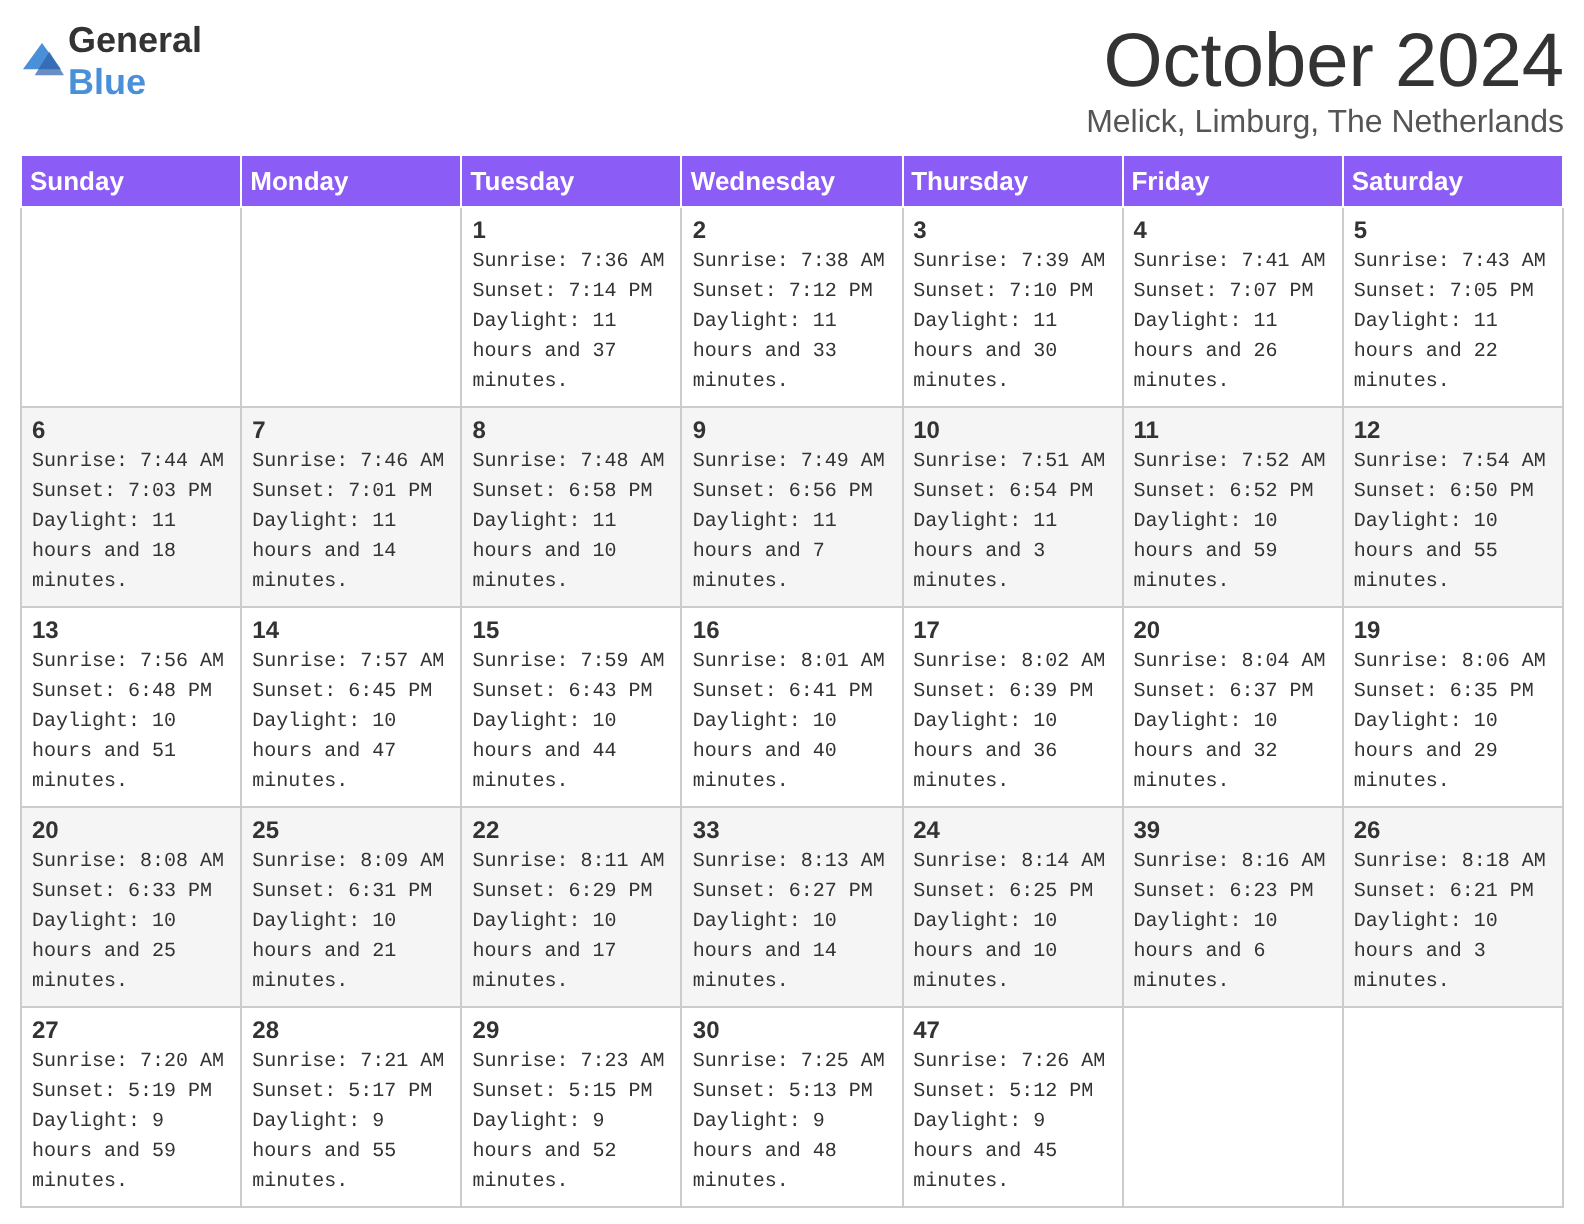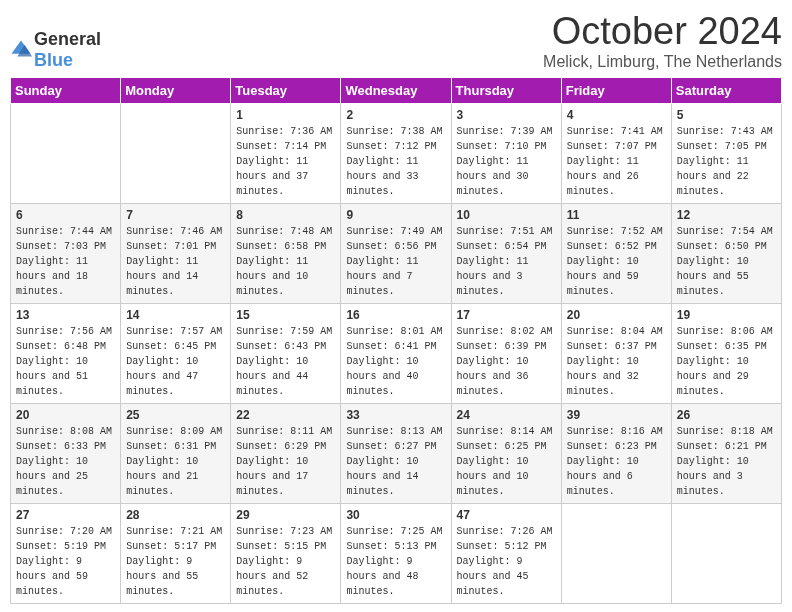--- a/index.html
+++ b/index.html
@@ -6,21 +6,21 @@
     body {
       font-family: Arial, sans-serif;
       background: #fff;
       width: 792px;
       min-height: 612px;
       padding: 10px;
     }
     .header {
       display: flex;
       justify-content: space-between;
-      align-items: flex-end;
+      align-items: flex-start;
       margin-bottom: 6px;
     }
     .logo {
       display: flex;
       align-items: center;
       gap: 2px;
     }
     .logo-text-general {
       font-size: 18px;
       font-weight: bold;
@@ -46,21 +46,21 @@
     .location-title {
       font-size: 16px;
       color: #555;
     }
     table {
       width: 100%;
       border-collapse: collapse;
       table-layout: fixed;
     }
     thead tr th {
-      background-color: #a21caf;
+      background-color: #8b5cf6;
       color: #fff;
       font-size: 13px;
       font-weight: bold;
       padding: 5px 4px;
       text-align: left;
       border: 1px solid #fff;
     }
     tbody tr td {
       border: 1px solid #ccc;
       vertical-align: top;

